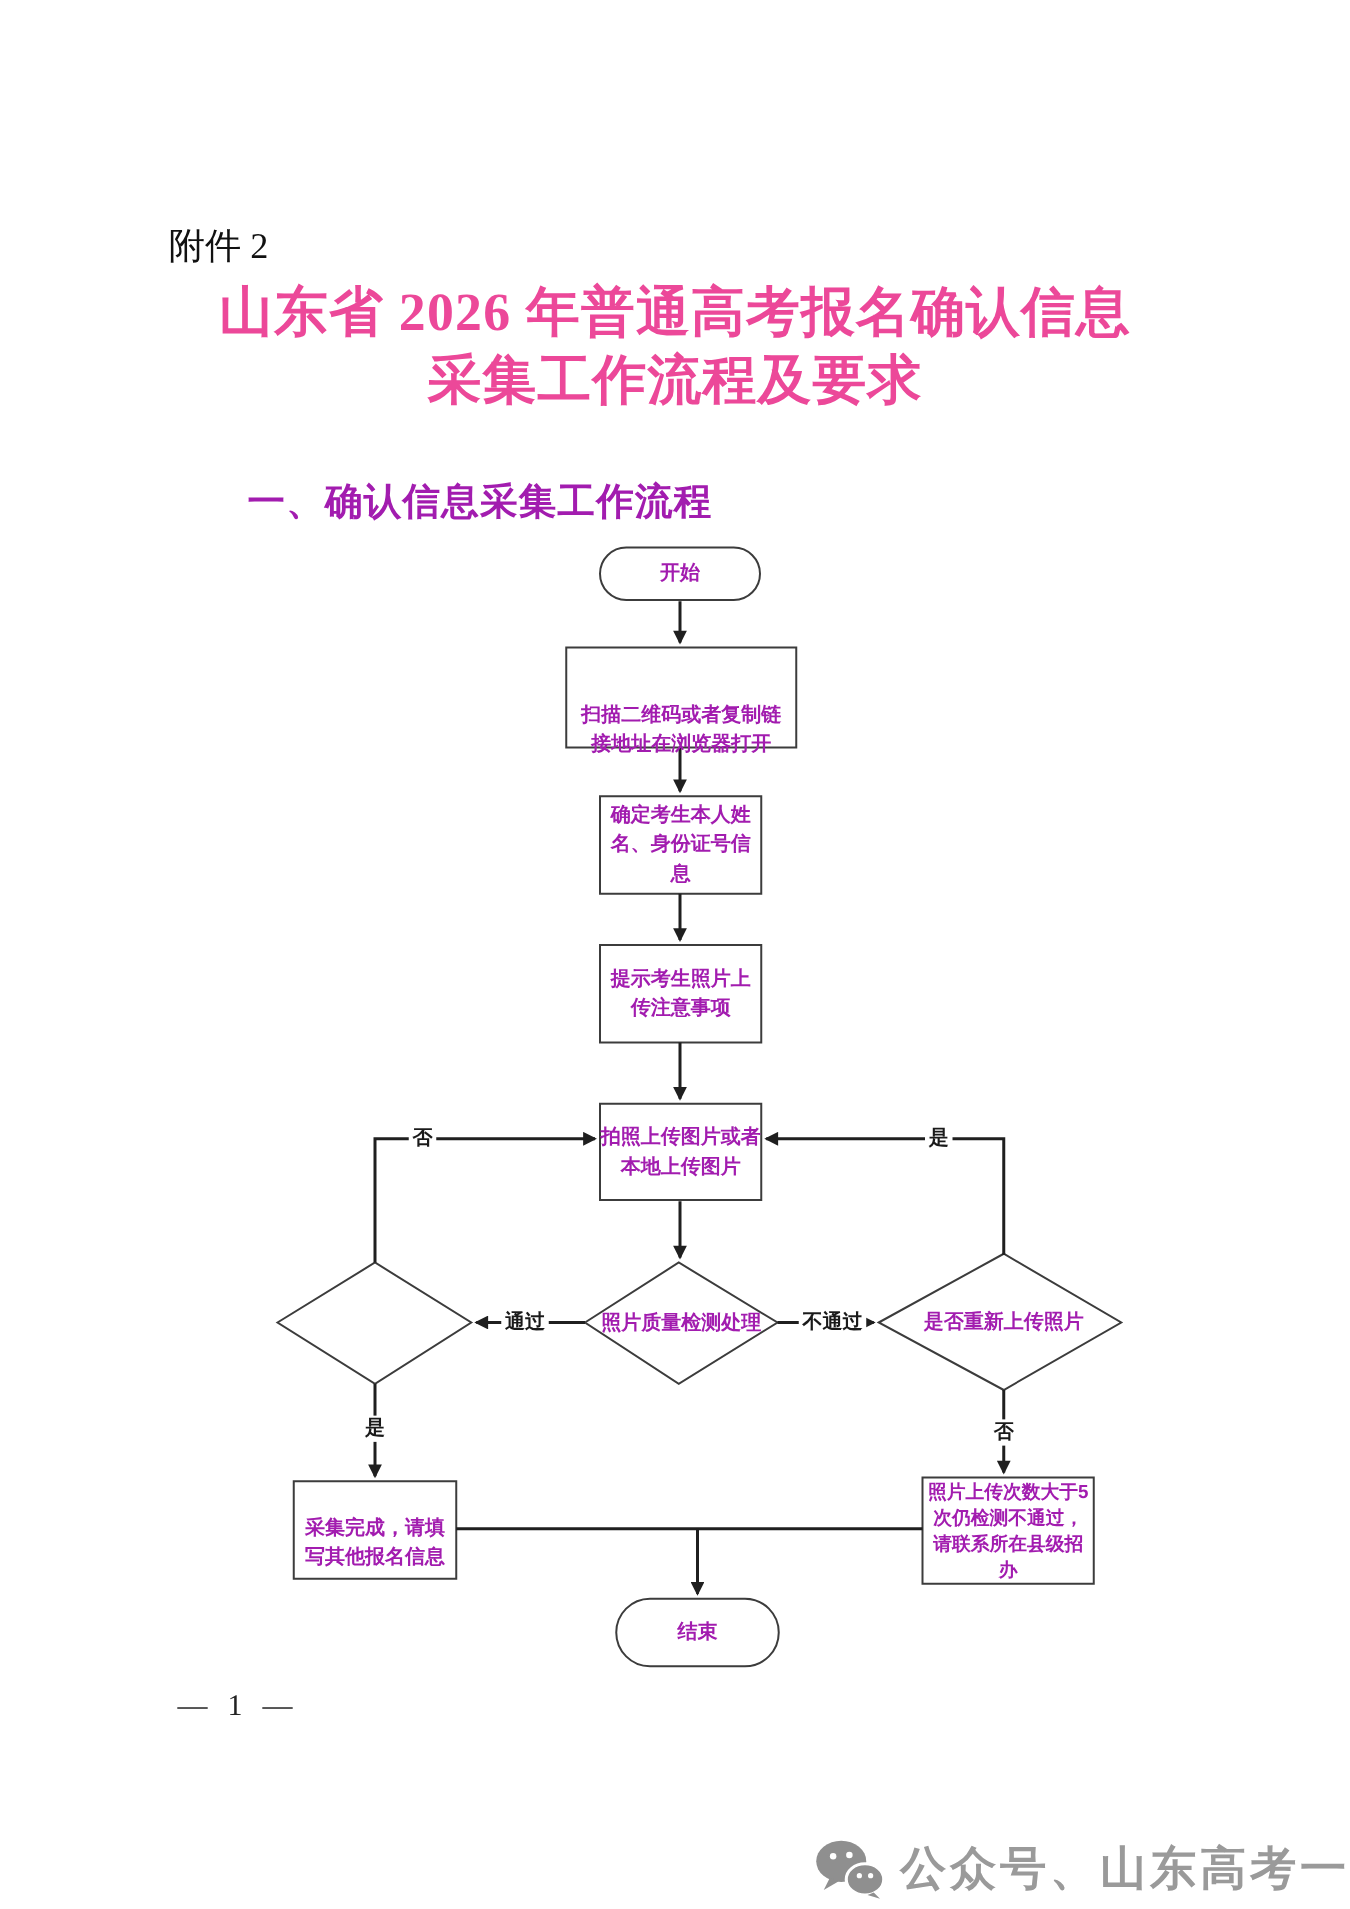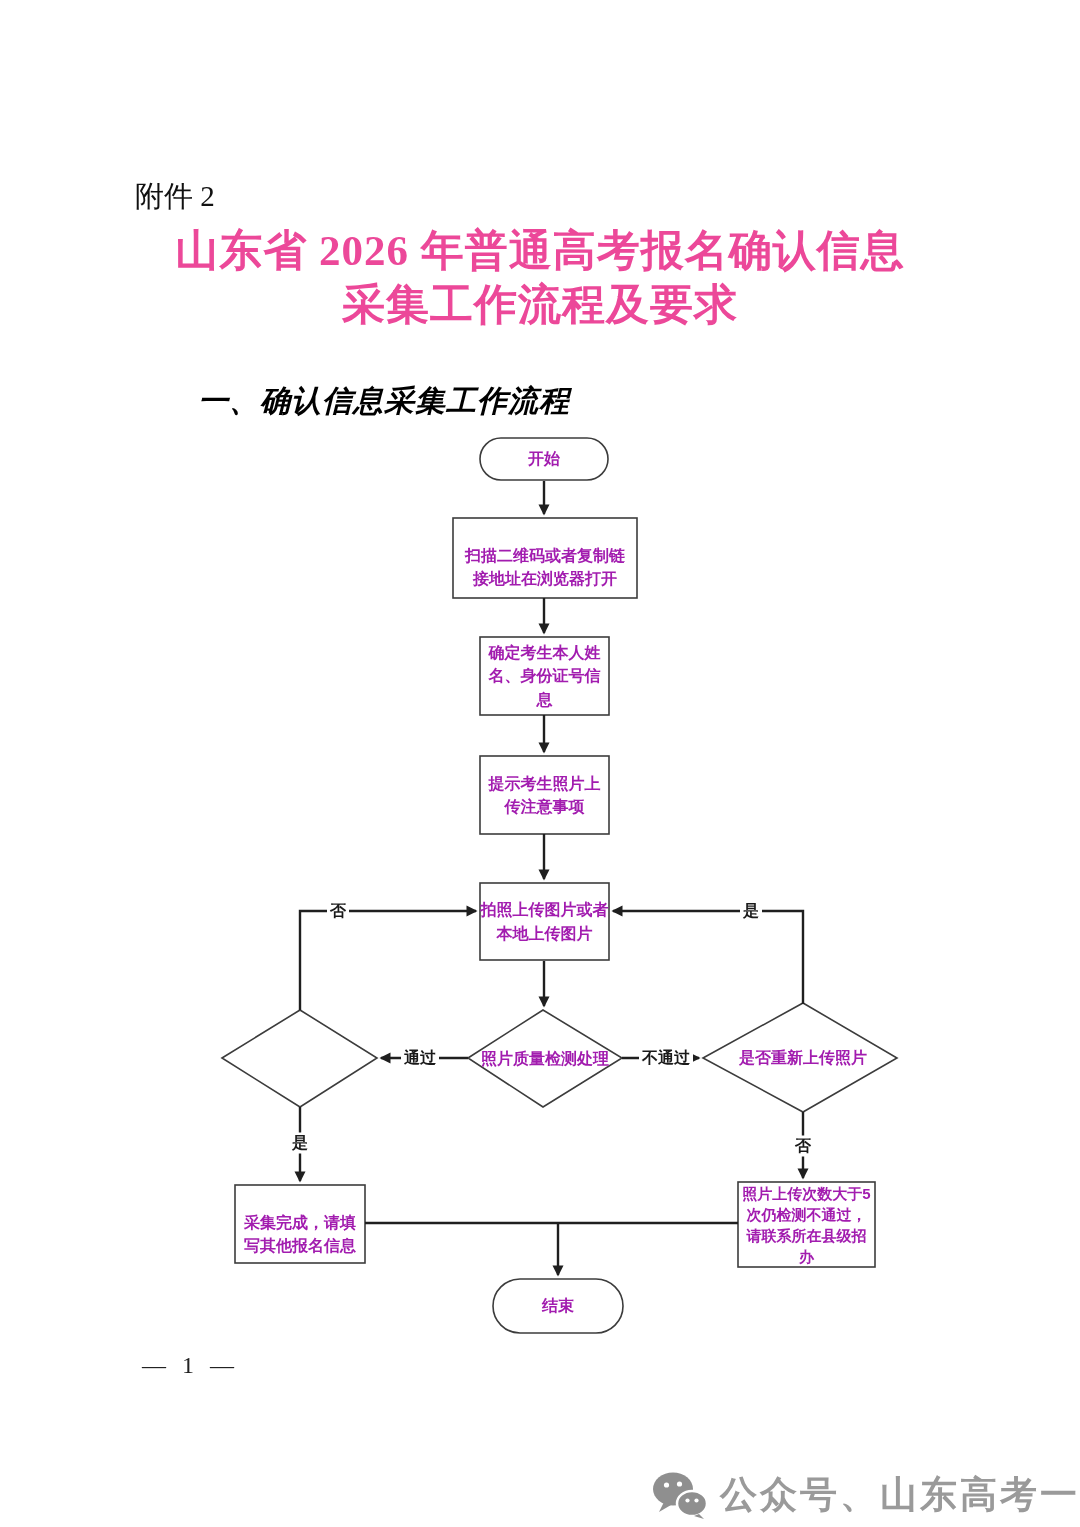--- a/index.html
+++ b/index.html
@@ -30,22 +30,21 @@
     line-height: 54px;
     letter-spacing: 1px;
     color: #ec4899;
   }
   .section-heading {
     position: absolute;
     left: 198px; top: 381px;
     font-size: 30px;
     font-weight: 700;
     letter-spacing: 1px;
-    color: #000000;
-    font-style: italic;
+    color: #a21caf;
   }
   .flowchart { position: absolute; left: 0; top: 0; width: 1080px; height: 1527px; }
   .flowchart svg.canvas { position: absolute; left: 0; top: 0; }
   .node-text {
     position: absolute;
     display: flex;
     align-items: center;
     justify-content: center;
     text-align: center;
     font-weight: 700;
@@ -132,21 +131,21 @@
         <polyline points="300,1010 300,911 476,911" marker-end="url(#arrow)"></polyline>
         <polyline points="803,1004 803,911 613,911" marker-end="url(#arrow)"></polyline>
         <line x1="300" y1="1107" x2="300" y2="1181" marker-end="url(#arrow)"></line>
         <line x1="803" y1="1112" x2="803" y2="1178" marker-end="url(#arrow)"></line>
         <line x1="365" y1="1223" x2="738" y2="1223"></line>
         <line x1="558" y1="1223" x2="558" y2="1275" marker-end="url(#arrow)"></line>
       </g>
     </svg>
 
     <div class="node-text" style="left:480px;top:438px;width:128px;height:42px;">开始</div>
-    <div class="node-text pad" style="left:453px;top:527px;width:184px;height:80px;">扫描二维码或者复制链接地址在浏览器打开</div>
+    <div class="node-text pad" style="left:453px;top:544px;width:184px;height:80px;">扫描二维码或者复制链接地址在浏览器打开</div>
     <div class="node-text pad" style="left:480px;top:637px;width:129px;height:78px;">确定考生本人姓名、身份证号信息</div>
     <div class="node-text pad" style="left:480px;top:756px;width:129px;height:78px;">提示考生照片上传注意事项</div>
     <div class="node-text" style="left:479px;top:883px;width:131px;height:77px;">拍照上传图片或者本地上传图片</div>
     <div class="node-text" style="left:460px;top:1010px;width:170px;height:97px;white-space:nowrap;">照片质量检测处理</div>
     <div class="node-text" style="left:713px;top:1003px;width:180px;height:109px;white-space:nowrap;">是否重新上传照片</div>
     <div class="node-text pad" style="left:235px;top:1185px;width:130px;height:98px;">采集完成，请填写其他报名信息</div>
     <div class="node-text small" style="left:740px;top:1182px;width:133px;height:85px;">照片上传次数大于5次仍检测不通过，请联系所在县级招办</div>
     <div class="node-text" style="left:493px;top:1279px;width:130px;height:54px;">结束</div>
 
     <div class="edge-label" style="left:420px;top:1058px;">通过</div>

